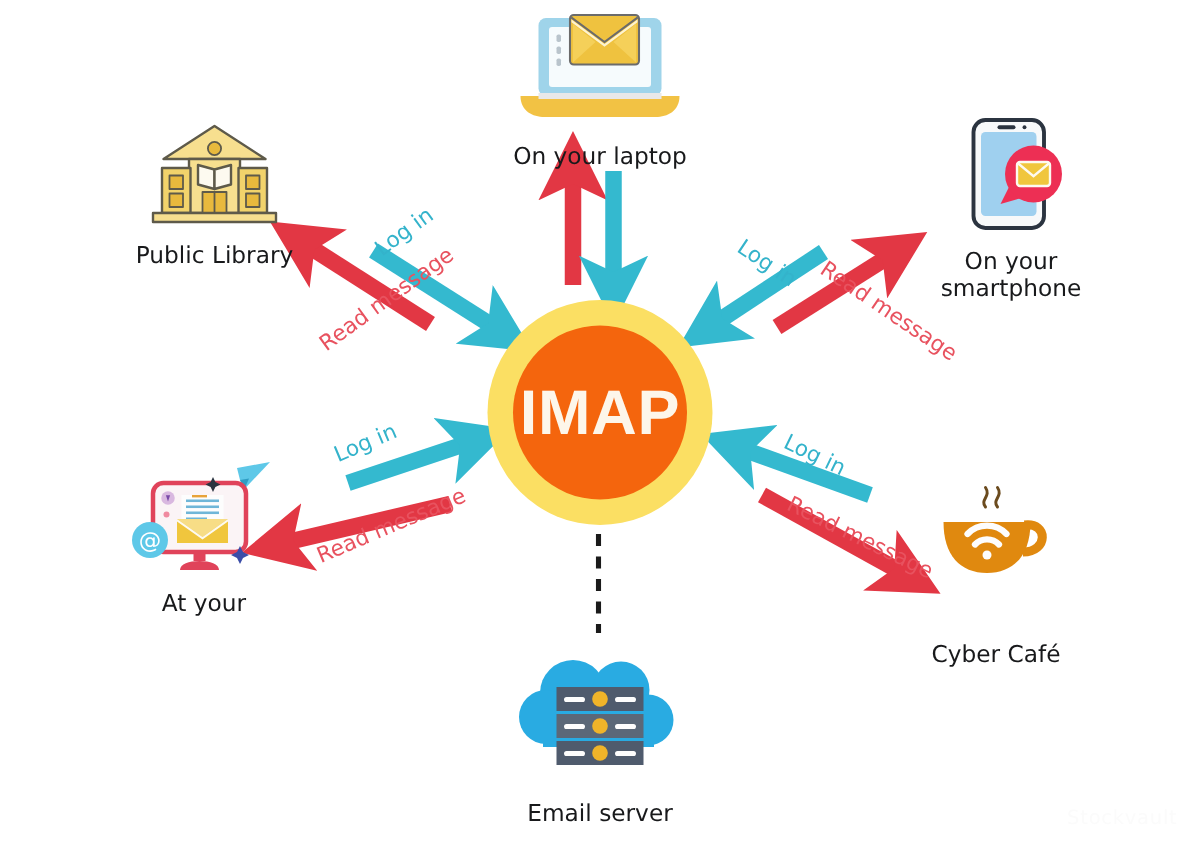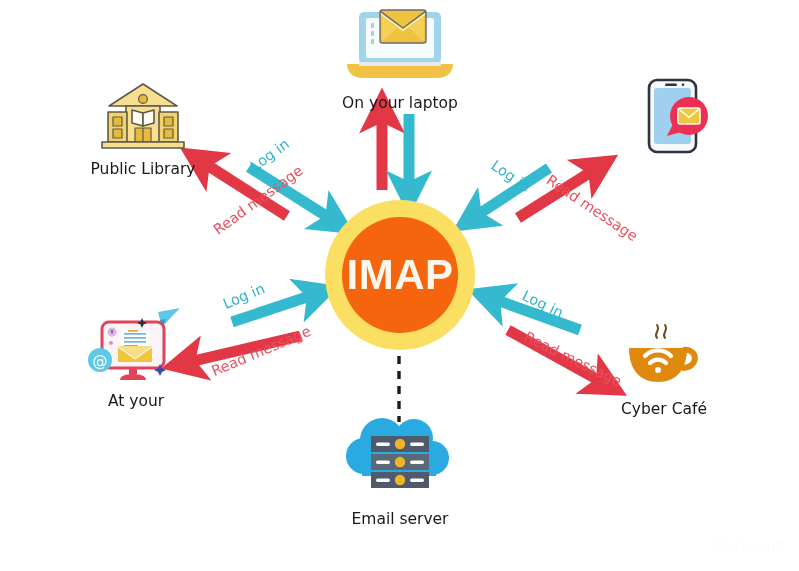--- a/index.html
+++ b/index.html
@@ -79,22 +79,22 @@
   }
   .icon-box {
     position: relative;
   }
 
   
   #node-laptop   { left: 325px; top: 6px;   width: 150px; }
   #node-library  { left: 73px;  top: 80px;  width: 140px; }
   #node-phone    { left: 608px; top: 78px;  width: 132px; }
   #node-work     { left: 66px;  top: 306px; width: 140px; }
-  #node-cafe     { left: 600px; top: 318px; width: 128px; }
-  #node-server   { left: 325px; top: 414px; width: 150px; }
+  #node-cafe     { left: 600px; top: 318px; width: 128px; gap: 26px; }
+  #node-server   { left: 325px; top: 436px; width: 150px; }
 
   
   .edge-label {
     position: absolute;
     font-size: 14.5px;
     font-family: "DejaVu Sans", sans-serif;
     white-space: nowrap;
     transform-origin: center center;
   }
   .lbl-login { color: #34b3cb; }
@@ -238,20 +238,24 @@
         <rect x="34" y="5.5" width="12" height="2.6" rx="1.3" fill="#2b3440"></rect>
         <circle cx="52" cy="6.8" r="1.3" fill="#2b3440"></circle>
 
         <path d="M42 46 L36 58 L50 54 Z" fill="#ed2f54"></path>
 
         <circle cx="58" cy="38" r="19" fill="#ed2f54"></circle>
 
         <rect x="47" y="30" width="22" height="16" rx="2" fill="#f0c63d" stroke="#fdfaf0" stroke-width="1.6"></rect>
         <path d="M47.8 31 L58 39.4 L68.2 31" fill="none" stroke="#fdfaf0" stroke-width="1.6"></path>
       </svg>
+    </div>
+    <div class="node-caption">
+      <div>On your</div>
+      <div>smartphone</div>
     </div>
   </div>
 
   <div class="node" id="node-work">
     <div class="icon-box">
       <svg width="104" height="78" viewBox="0 0 104 78">
 
         <path d="M74 6 L96 2 L79 20 L76 14 Z" fill="#5ec8e8"></path>
         <path d="M76 14 L79 20 L82 13 Z" fill="#2f9dc4"></path>
 

